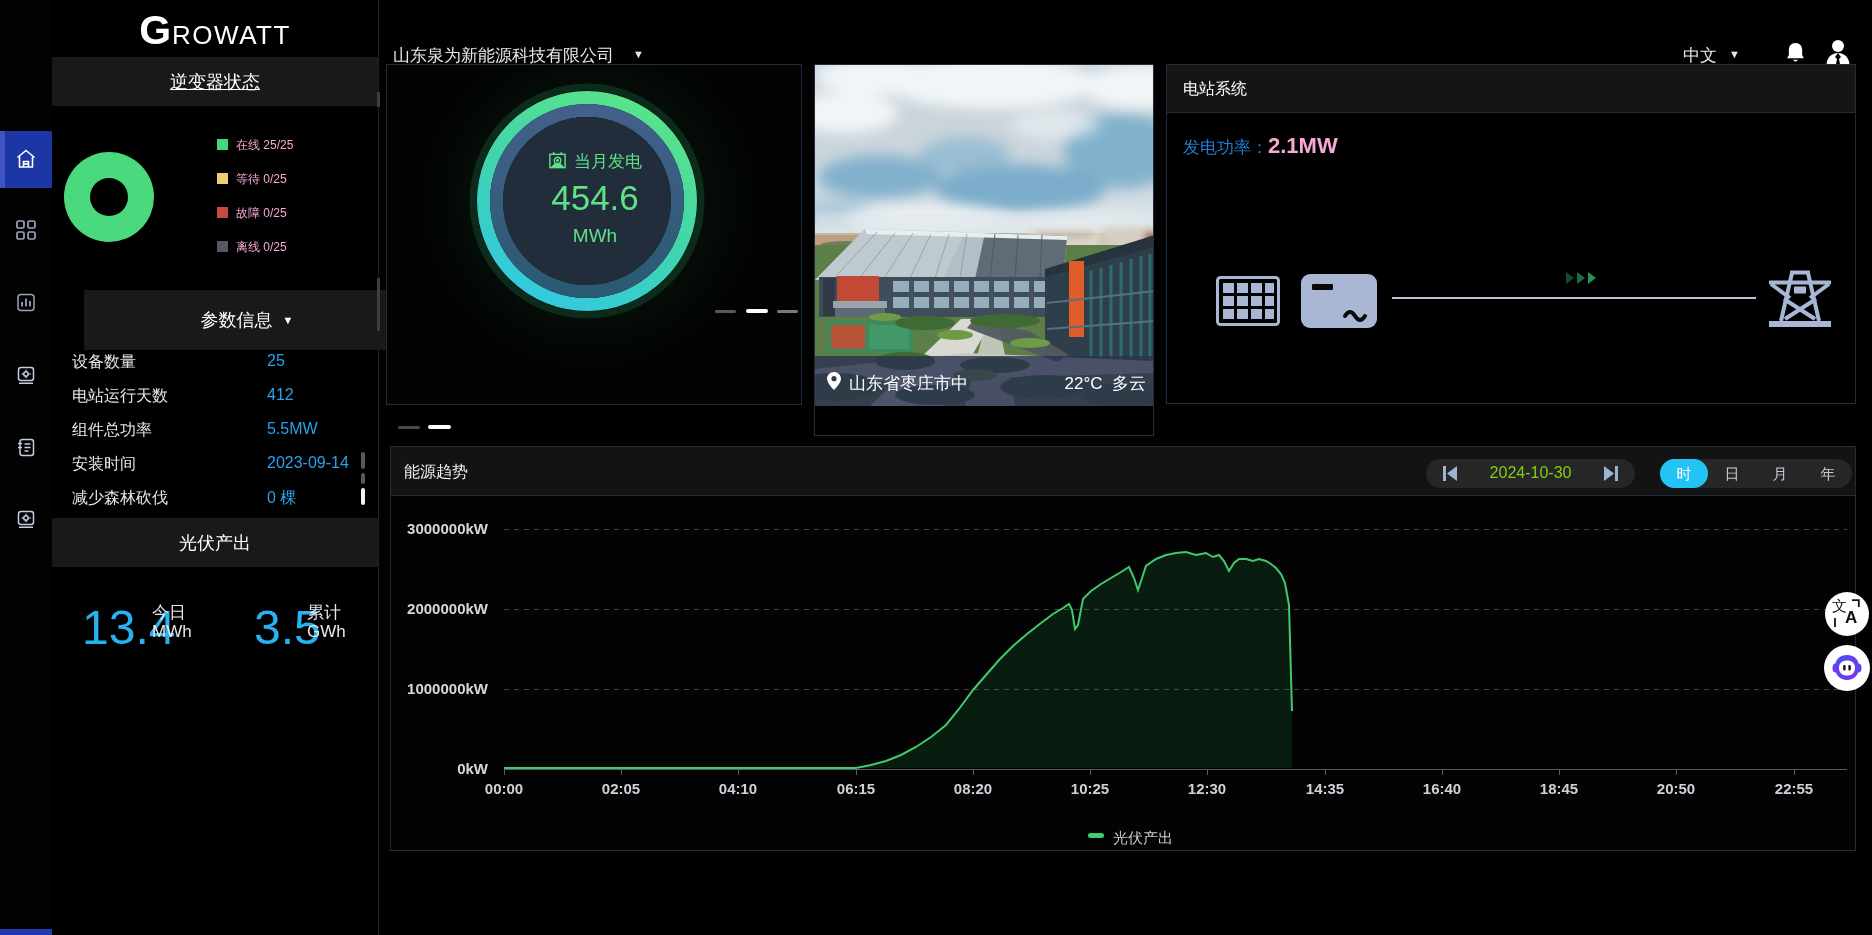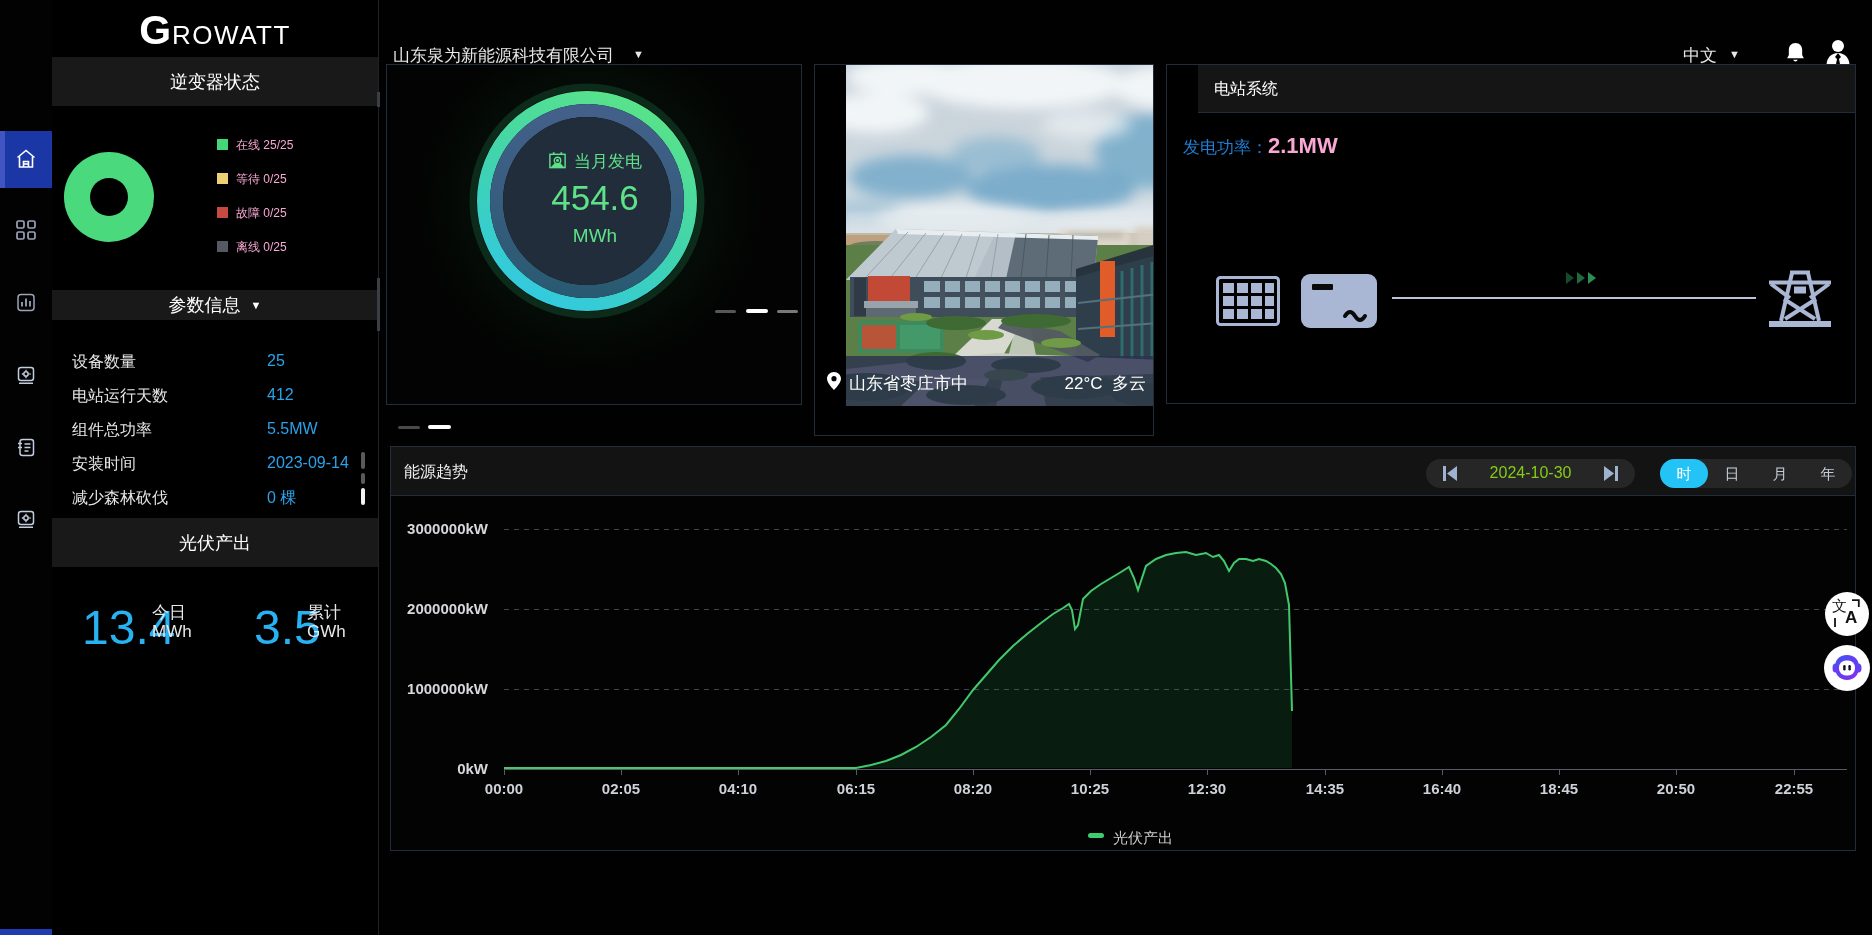--- a/index.html
+++ b/index.html
@@ -15,40 +15,40 @@
   .sicon { position:absolute; left:50%; transform:translateX(-50%); }
   #side .botblue { position:absolute; left:0; top:929px; width:52px; height:6px; background:#1f3cb0; }
 
   
   #left { left:52px; top:0; width:327px; height:935px; background:#000; border-right:1px solid #1e2228; }
   #logo { position:absolute; top:0; left:0; width:100%; height:57px; text-align:center; color:#fff; }
   #logo .g  { font-size:41px; font-weight:bold; letter-spacing:1px; }
   #logo .rest { font-size:26px; font-weight:normal; letter-spacing:1.5px; }
   .lhead { position:absolute; left:0; width:100%; background:#191919; color:#fff;
            font-size:18px; text-align:center; display:flex; align-items:center; justify-content:center; }
-  #h-status { top:57px; height:49px; }
-  #h-param  { top:290px; height:30px; }
+  #h-status { top:57px; height:49px;text-decoration:underline; }
+  #h-param  { top:290px; height:60px;margin-left:32px; }
   #h-pv     { top:518px; height:49px; }
   .donut { position:absolute; left:12px; top:152px; width:90px; height:90px; border-radius:50%;
            background:#4bd97d; }
   .donut::after { content:""; position:absolute; left:26px; top:26px; width:38px; height:38px;
            border-radius:50%; background:#000; }
   .leg { position:absolute; left:165px; color:#f9a8d4; font-size:12px; }
   .leg .sq { display:inline-block; width:11px; height:11px; margin-right:8px; vertical-align:-1px; }
   .prow { position:absolute; width:100%; font-size:16px; }
   .prow .pl { position:absolute; left:20px; color:#e6e6e6; }
   .prow .pv { position:absolute; left:215px; color:#2aa2ea; }
   .bignum { position:absolute; color:#29b2f2; font-size:48px; }
   .biglab { position:absolute; color:#e8e8e8; font-size:17px; line-height:19px; }
 
   
   #topbar { left:380px; top:0; width:1492px; height:57px; color:#e8e8e8;margin-top:26px; }
 
   
-  .card { position:absolute; border:1px solid #232d3a; background:#000;padding-left:31px; }
+  .card { position:absolute; border:1px solid #232d3a; background:#000; }
   #card1 { left:386px; top:64px; width:416px; height:341px; background:#020302; overflow:hidden; }
   #card1 .glow { position:absolute; left:33px; top:-34px; width:340px; height:340px; border-radius:50%;
      background:radial-gradient(circle, rgba(26,80,44,.30) 0%, rgba(18,52,30,.16) 52%, rgba(0,0,0,0) 72%); }
   #card2 { left:814px; top:64px; width:340px; height:372px; overflow:hidden; }
   #card3 { left:1166px; top:64px; width:690px; height:340px; }
   #card3 .chead { height:48px; background:#151515; border-bottom:1px solid #232d3a; color:#fff;
       font-size:16px; line-height:48px; padding-left:16px; }
   .dash { position:absolute; height:3px; border-radius:2px; }
 
   

